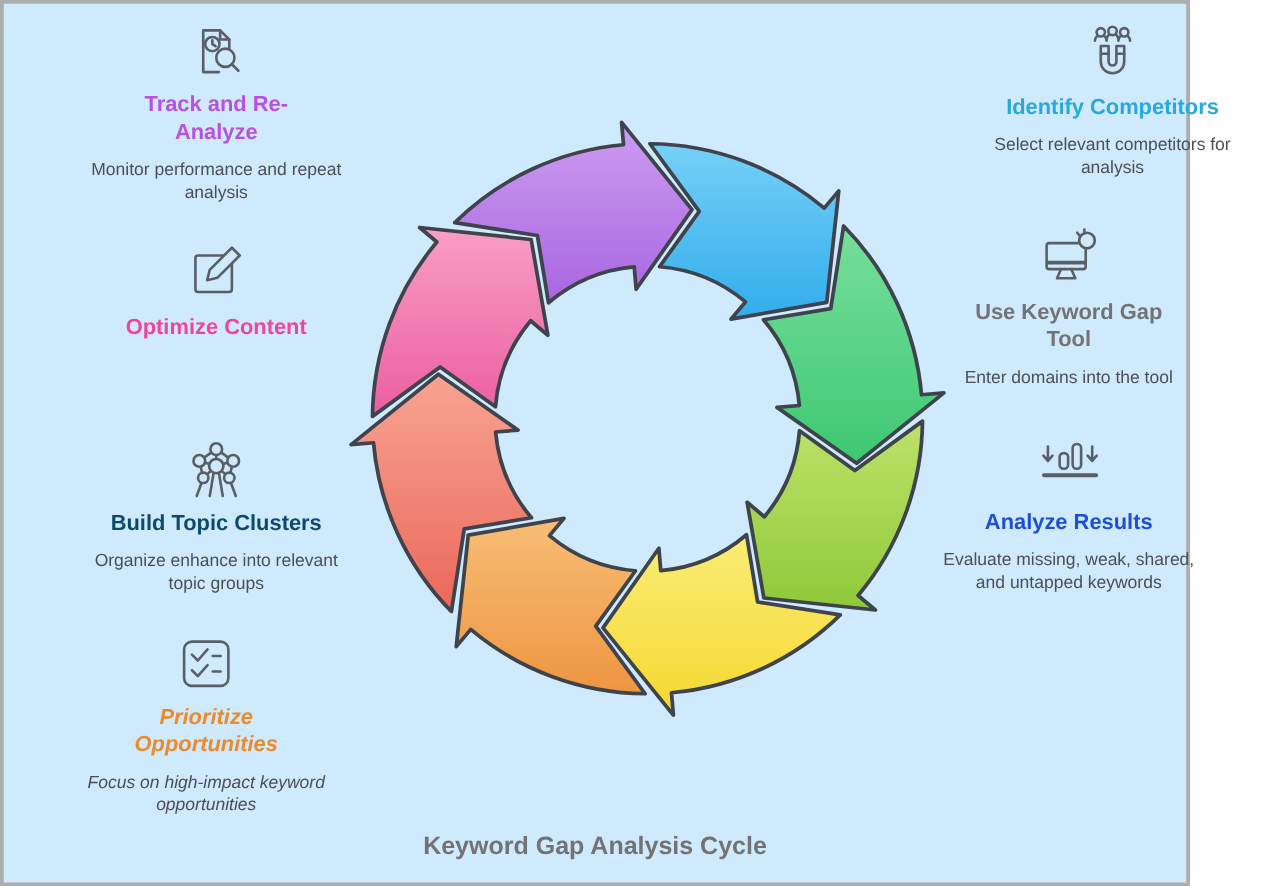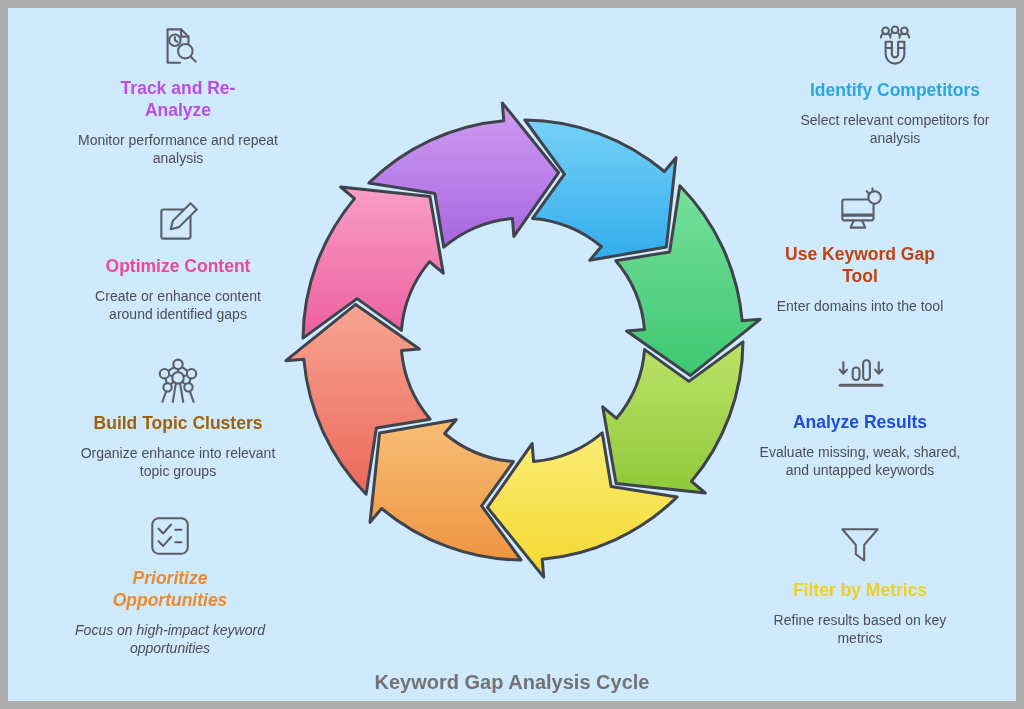--- a/index.html
+++ b/index.html
@@ -1,18 +1,18 @@
 <!DOCTYPE html>
 <html><head>
 <meta charset="utf-8">
 <style>
   html,body{margin:0;padding:0;}
   body{width:1024px;height:709px;overflow:hidden;font-family:"Liberation Sans",sans-serif;}
-  .canvas{position:relative;width:1024px;height:709px;box-sizing:border-box;
-          border:8px solid #6d28d9;background:#cfe9fd;padding-left:35px;}
+  .canvas{position:relative;width:952px;height:709px;box-sizing:border-box;
+          border:3px solid #6d28d9;background:#cfe9fd;padding-left:35px;}
   .step{position:absolute;width:230px;text-align:center;}
   .step .icon-wrap{height:56px;display:flex;align-items:center;justify-content:center;margin-bottom:3px;}
   .step-title{font-size:17.5px;font-weight:700;line-height:1.25;margin:4px auto 0;}
   .step-desc{font-size:14px;color:#4b4f55;line-height:1.32;margin:9px auto 0;max-width:210px;}
   .w150{max-width:150px;} .w160{max-width:170px;} .w175{max-width:178px;}
   .main-title{position:absolute;left:0;top:663px;width:100%;text-align:center;
               font-size:20px;font-weight:700;color:#737373;}
   .ring{position:absolute;left:265px;top:82px;width:500px;height:500px;}
   .ic *{stroke:#5a5f66;stroke-width:2;fill:none;stroke-linecap:round;stroke-linejoin:round;}
   .ic .fill-bg{fill:#cfe9fd;}
@@ -86,38 +86,37 @@
   </div>
 
   <div class="step" style="left:55px;top:188px;">
     <div class="icon-wrap">
       <svg class="ic" width="52" height="50" viewBox="0 0 48 48">
         <rect x="8" y="10" width="28" height="28" rx="2"></rect>
         <path class="fill-bg" d="M36 4 l6 6 -17 17 -8 2 2 -8 Z"></path>
       </svg>
     </div>
     <h2 class="step-title" style="color: rgb(240, 69, 156);">Optimize Content</h2>
-    <p class="step-desc">Create or enhance content around identified gaps</p>
   </div>
 
   <div class="step" style="left:55px;top:345px;">
     <div class="icon-wrap">
       <svg class="ic" width="52" height="50" viewBox="0 0 48 48">
         <path d="M24 8 L11 17 M24 8 L37 17 M24 8 L24 21 M11 17 L24 21 M37 17 L24 21
                  M24 21 L14 30 M24 21 L34 30 M11 17 L14 30 M37 17 L34 30"></path>
         <path d="M13 33 L9 44 M35 33 L39 44 M22 26 L19 44 M26 26 L29 44"></path>
         <circle class="fill-bg" cx="24" cy="8" r="4.5"></circle>
         <circle class="fill-bg" cx="11" cy="17" r="4.5"></circle>
         <circle class="fill-bg" cx="37" cy="17" r="4.5"></circle>
         <circle class="fill-bg" cx="24" cy="21" r="5.5"></circle>
         <circle class="fill-bg" cx="14" cy="30" r="4"></circle>
         <circle class="fill-bg" cx="34" cy="30" r="4"></circle>
       </svg>
     </div>
-    <h2 class="step-title" style="color: #a16207;">Build Topic Clusters</h2>
+    <h2 class="step-title" style="color: #0c4a6e;">Build Topic Clusters</h2>
     <p class="step-desc">Organize enhance into relevant topic groups</p>
   </div>
 
   <div class="step" style="left:47px;top:500px;font-style:italic;">
     <div class="icon-wrap">
       <svg class="ic" width="52" height="50" viewBox="0 0 48 48">
         <rect x="7" y="7" width="34" height="34" rx="6"></rect>
         <path d="M13 17 l4.5 4.5 L25 13"></path>
           <path d="M29 18 H35"></path>
         <path d="M13 29 l4.5 4.5 L25 25"></path>
@@ -146,42 +145,33 @@
   <div class="step" style="left:737px;top:176px;">
     <div class="icon-wrap">
       <svg class="ic" width="52" height="50" viewBox="0 0 48 48">
         <rect x="7" y="12" width="30" height="20" rx="2"></rect>
         <path class="thick" d="M8 27 H36"></path>
         <path d="M18 32 l-3 7 h14 l-3 -7"></path>
         <circle class="fill-bg" cx="38" cy="10" r="6"></circle>
         <path d="M30.5 4 l2 2.5 M36 1.5 v3"></path>
       </svg>
     </div>
-    <h2 class="step-title w175" style="color: #c2410c;">Use Keyword Gap Tool</h2>
+    <h2 class="step-title w175" style="color: #737373;">Use Keyword Gap Tool</h2>
     <p class="step-desc">Enter domains into the tool</p>
   </div>
 
   <div class="step" style="left:737px;top:344px;">
     <div class="icon-wrap">
       <svg class="ic" width="52" height="50" viewBox="0 0 48 48">
         <path d="M8 7 v11 M8 18 l-3.5 -4 M8 18 l3.5 -4"></path>
         <rect x="17" y="12" width="6.5" height="12" rx="3"></rect>
         <rect x="27" y="5" width="6.5" height="19" rx="3"></rect>
         <path d="M42 7 v11 M42 18 l-3.5 -4 M42 18 l3.5 -4"></path>
         <path class="thick" d="M5 29 H45"></path>
       </svg>
     </div>
     <h2 class="step-title" style="color: #1d4ed8;">Analyze Results</h2>
     <p class="step-desc">Evaluate missing, weak, shared, and untapped keywords</p>
   </div>
 
-  <div class="step" style="left:737px;top:512px;">
-    <div class="icon-wrap">
-      <svg class="ic" width="52" height="50" viewBox="0 0 48 48">
-        <path d="M7 6 H41 L28 21 v15 l-8 -6 V21 Z"></path>
-      </svg>
-    </div>
-    <h2 class="step-title" style="color: rgb(238, 207, 38);">Filter by Metrics</h2>
-    <p class="step-desc">Refine results based on key metrics</p>
-  </div>
 
   <div class="main-title">Keyword Gap Analysis Cycle</div>
 </div>
 
 </body></html>

